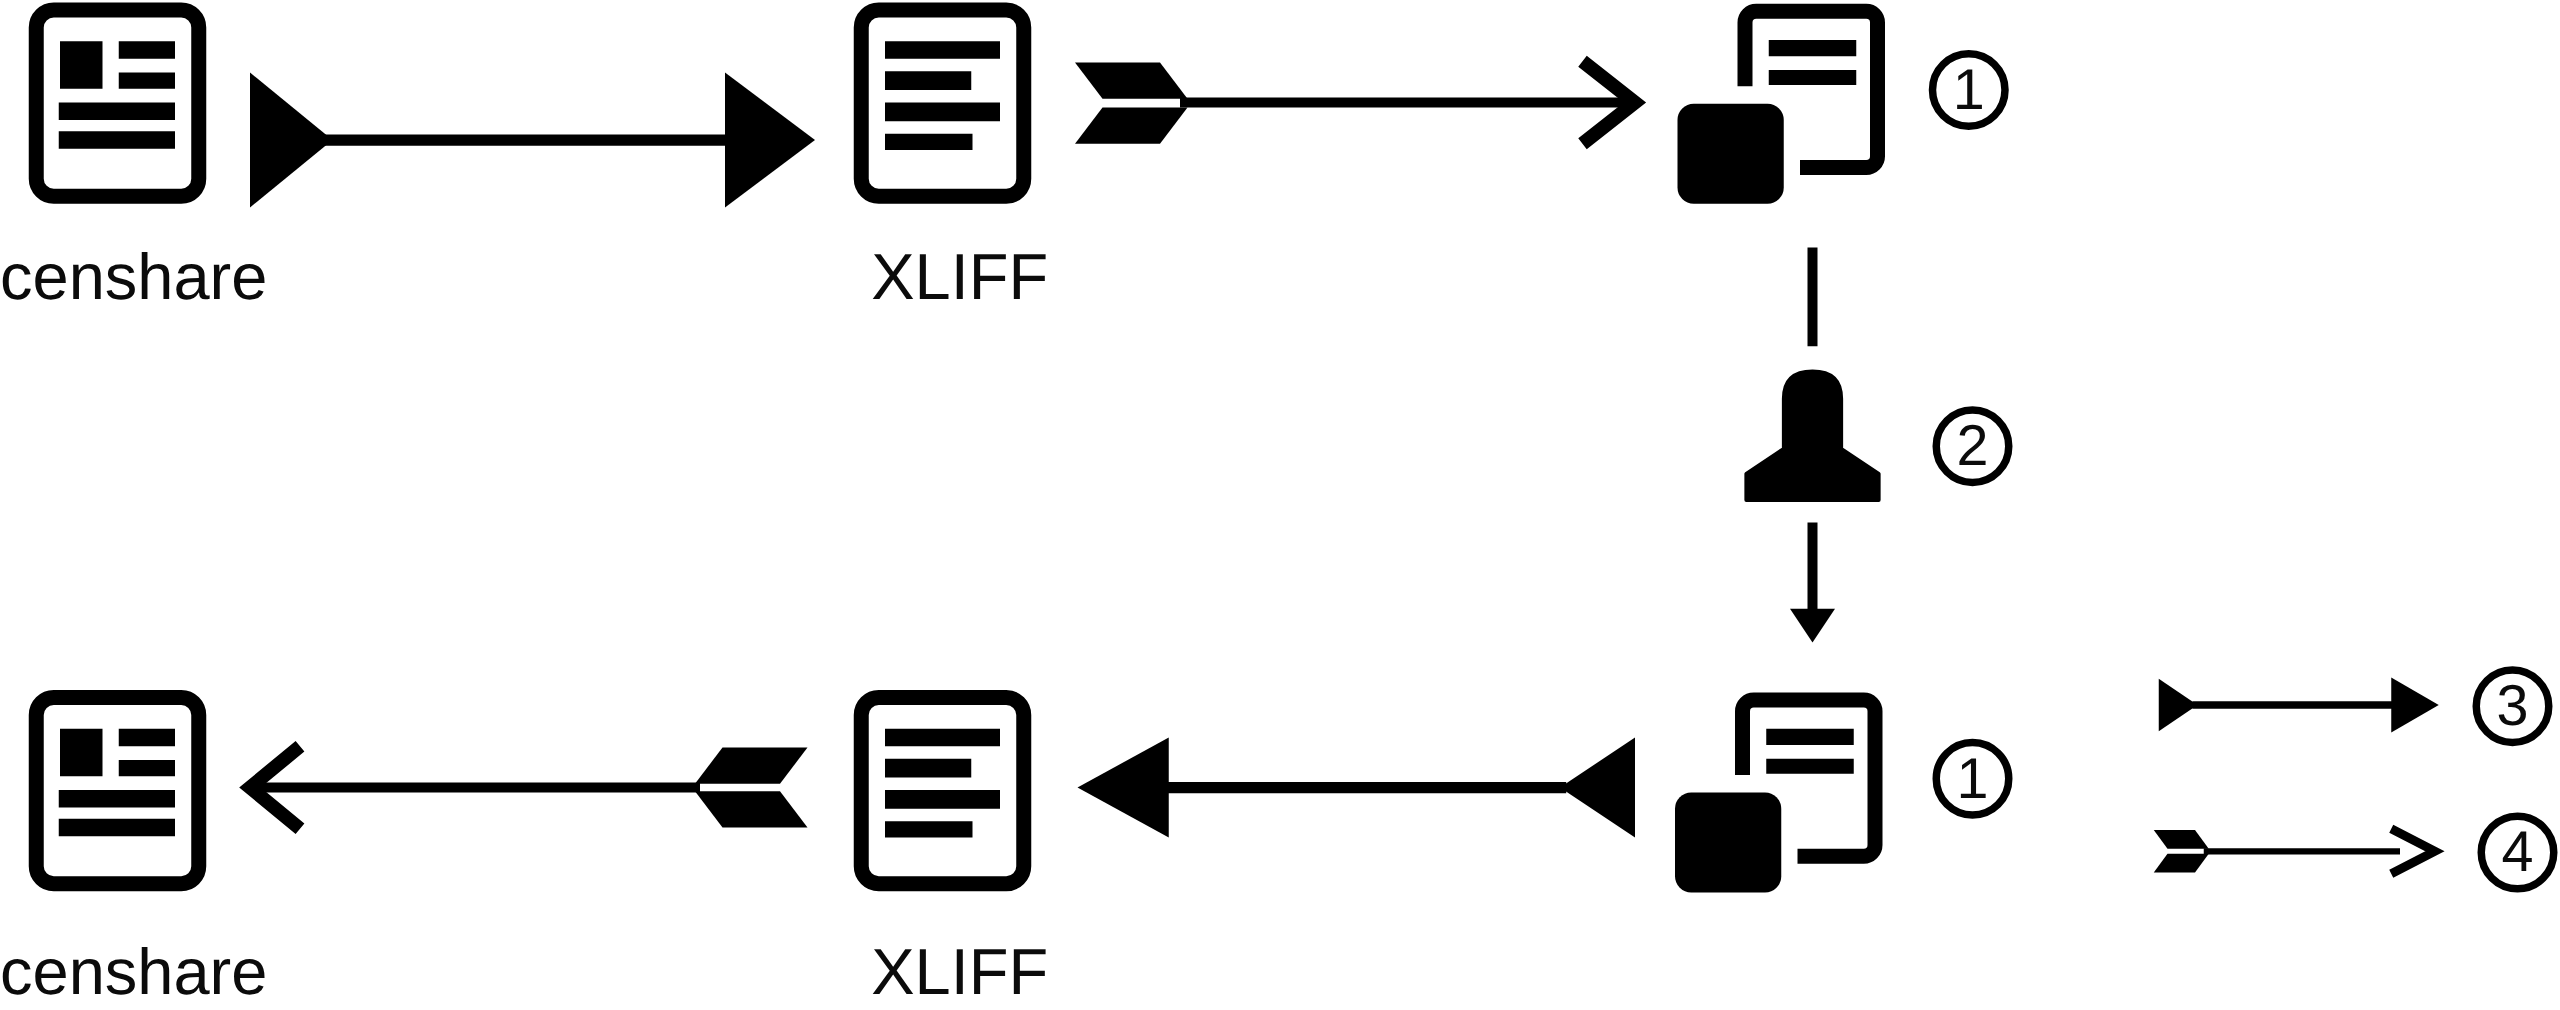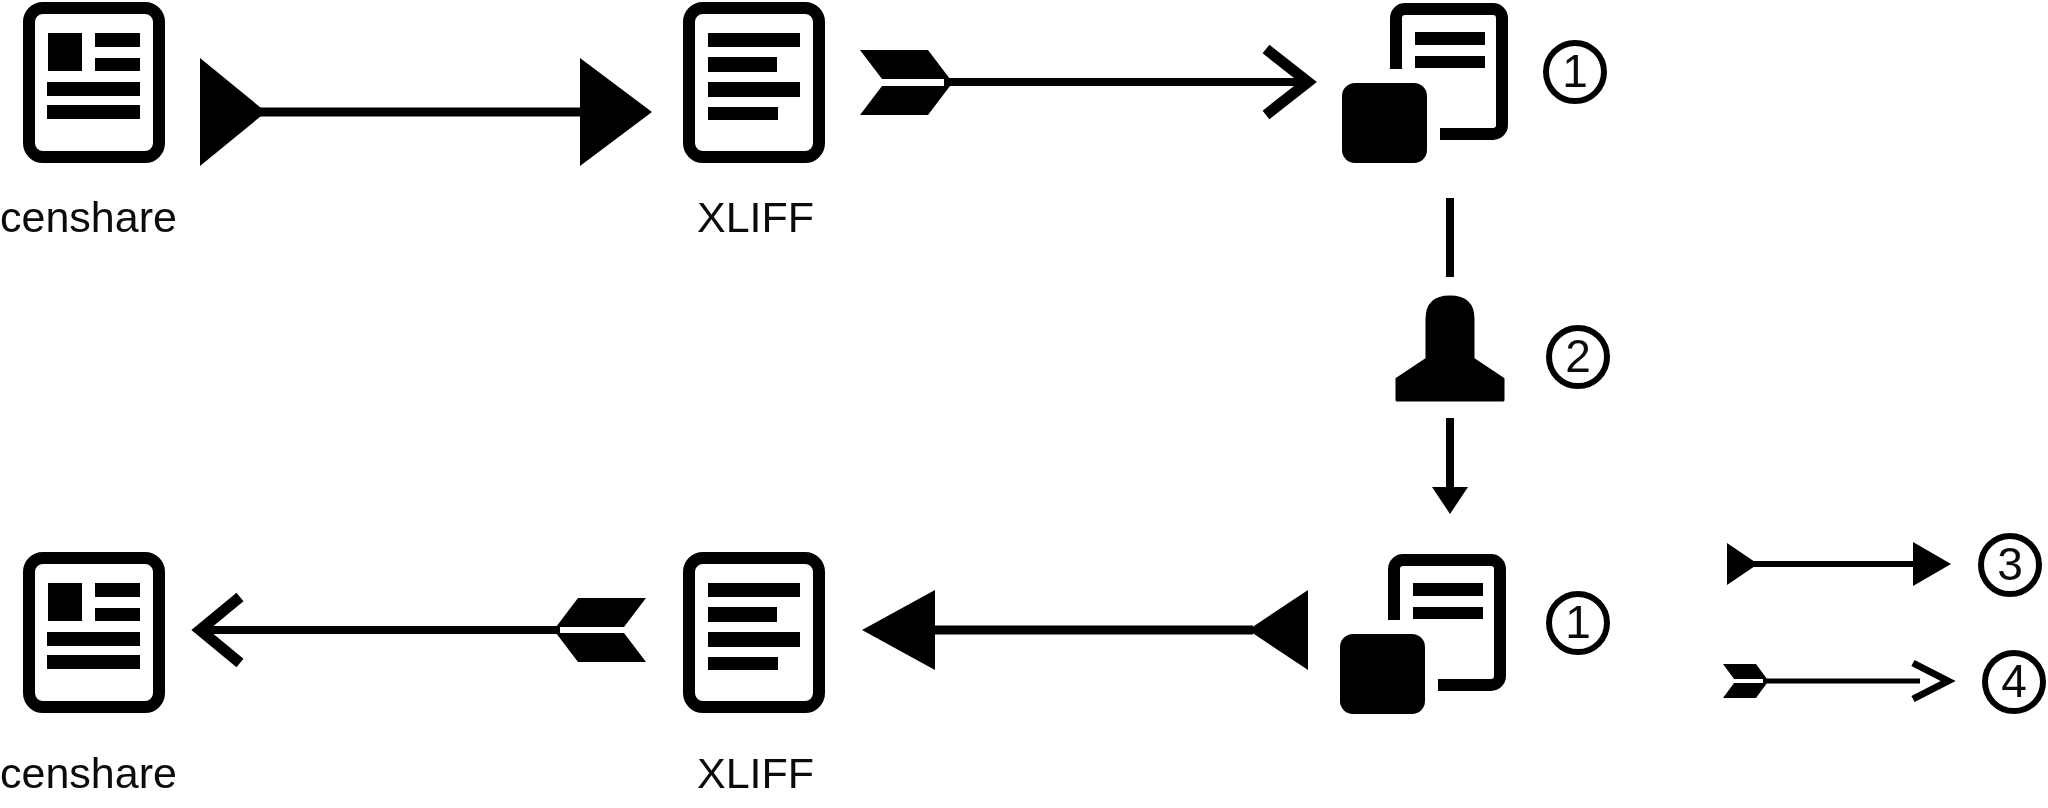--- a/index.html
+++ b/index.html
@@ -7,21 +7,21 @@
     width: 2048px; height: 808px;
     background: #ffffff;
     position: relative;
     overflow: hidden;
     font-family: "Liberation Sans", sans-serif;
   }
   .canvas { position: absolute; left: 0; top: 0; width: 2048px; height: 808px; }
   .diagram-svg { position: absolute; left: 0; top: 0; }
   .label {
     position: absolute;
-    font-size: 43px;
+    font-size: 52px;
     line-height: 1;
     color: #0b0b0b;
     white-space: nowrap;
   }
   .badge {
     position: absolute;
     width: 64px; height: 64px;
     box-sizing: border-box;
     border: 6px solid #000;
     border-radius: 50%;

